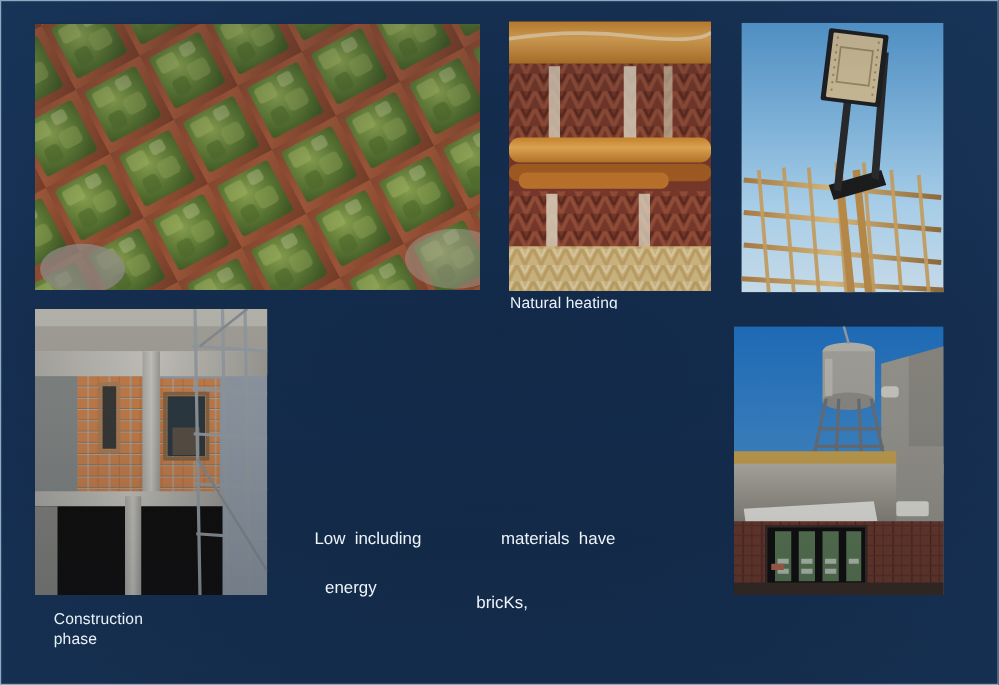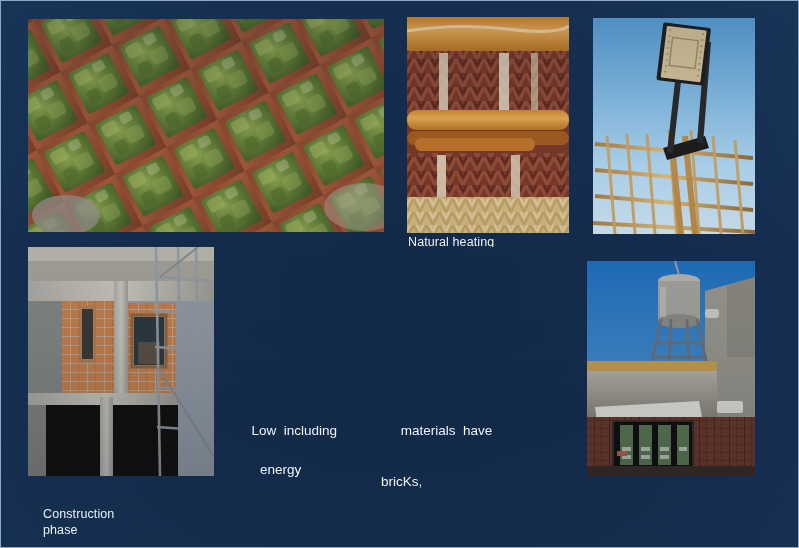--- a/index.html
+++ b/index.html
@@ -259,21 +259,21 @@
         <line x1="128" y1="140" x2="186" y2="144"></line>
         <line x1="129" y1="180" x2="186" y2="184"></line>
       </g>
       <g stroke="#8e9499" stroke-width="2">
         <line x1="130" y1="120" x2="186" y2="210"></line>
         <line x1="132" y1="30" x2="170" y2="0"></line>
       </g>
       <rect width="186" height="229" fill="#1a2230" opacity="0.05"></rect>
     </svg>
   </div>
-  <div class="caption" style="left:42px; top:506px; width:150px;">Construction
+  <div class="caption" style="left:42px; top:487px; width:150px;">Construction
 phase</div>
 
   <div class="photo" style="left:586px; top:260px; width:168px; height:215px;">
     <svg viewBox="0 0 168 215" preserveAspectRatio="none">
       <defs>
         <linearGradient id="sky2" x1="0" y1="0" x2="0" y2="1">
           <stop offset="0%" stop-color="#1f6fbe"></stop>
           <stop offset="100%" stop-color="#63a8dc"></stop>
         </linearGradient>
         <linearGradient id="wallG" x1="0" y1="0" x2="0" y2="1">

